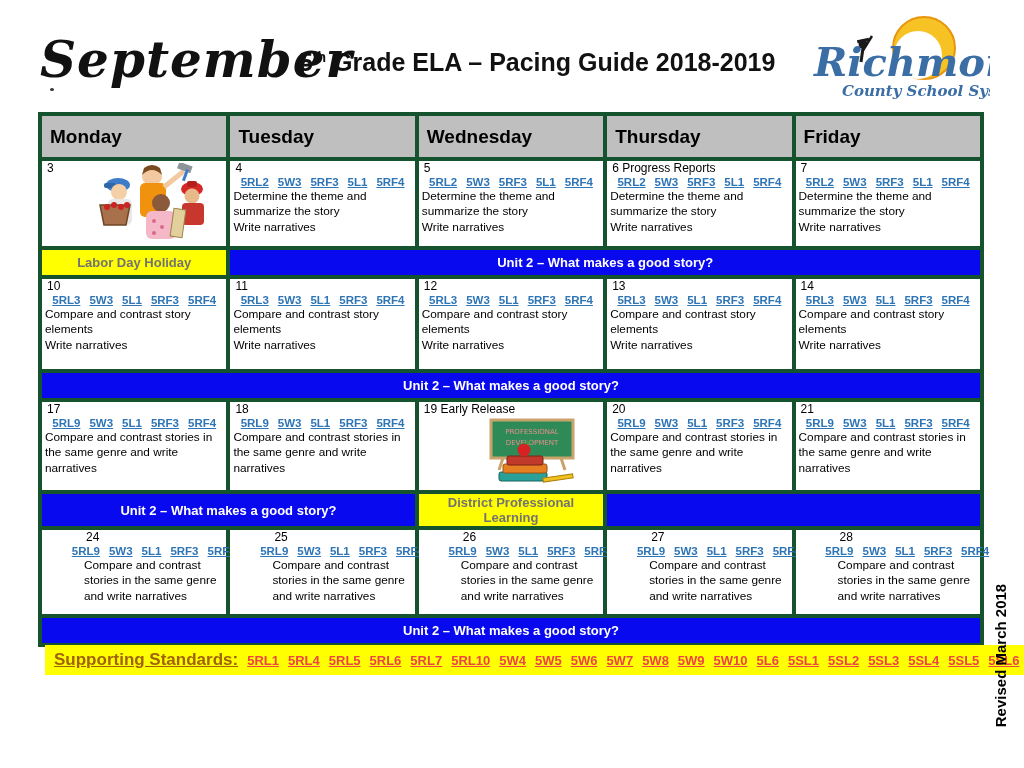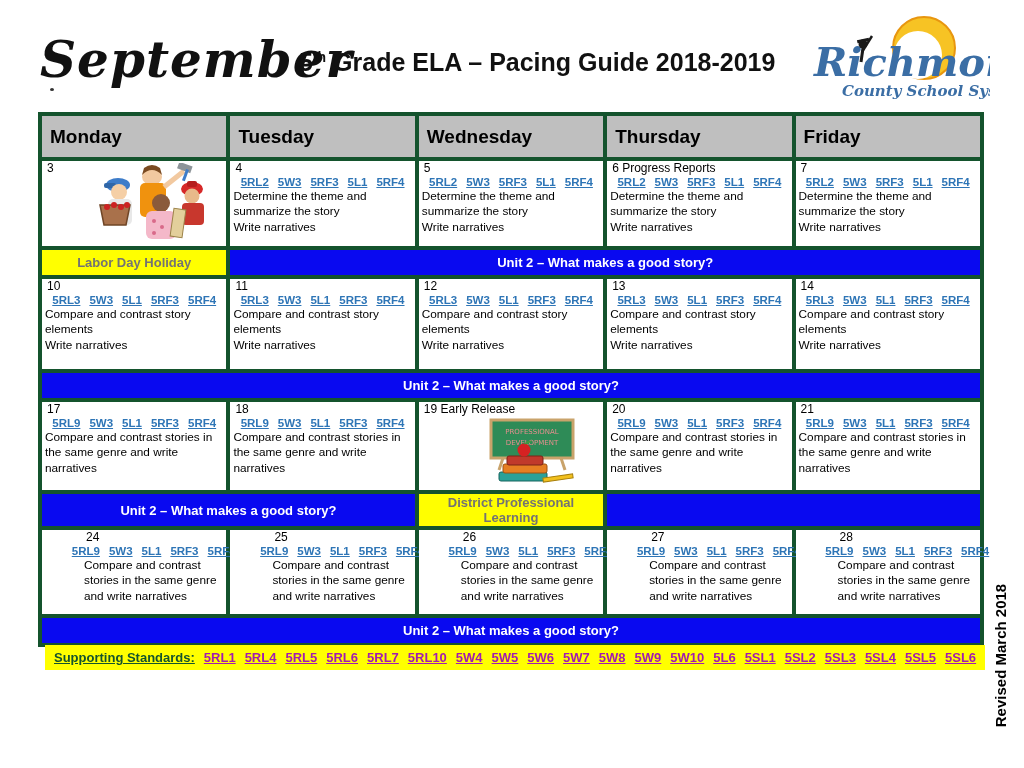--- a/index.html
+++ b/index.html
@@ -32,22 +32,22 @@
   td.banner.blue{background:#0909f0;color:#fff;}
   td.banner.yellow{background:#ffff00;color:#737373;}
   tr.b3 td.banner{height:26px;}
 
   .clip-labor{position:absolute;right:10px;top:2px;}
   .clip-pd{position:absolute;right:22px;top:16px;}
 
   
   .standards{position:absolute;left:45px;top:645px;background:#ffff00;padding:5px 9px;
         display:flex;align-items:baseline;gap:9px;font-size:13px;font-weight:bold;white-space:nowrap;}
-  .standards .label{color:#14532d;text-decoration:underline;font-size:13px;}
-  a.std-link{color:#a21caf;text-decoration:underline;cursor:pointer;}
+  .standards .label{color:#a16207;text-decoration:underline;font-size:17px;}
+  a.std-link{color:#ef4444;text-decoration:underline;cursor:pointer;}
 
   .revised{position:absolute;left:920px;top:647px;width:160px;text-align:center;
         transform:rotate(-90deg);font-size:15px;font-weight:bold;color:#000;}
 </style>
 </head>
 <body>
 
 <div id="page">
 
   <div class="month-script">September</div>

